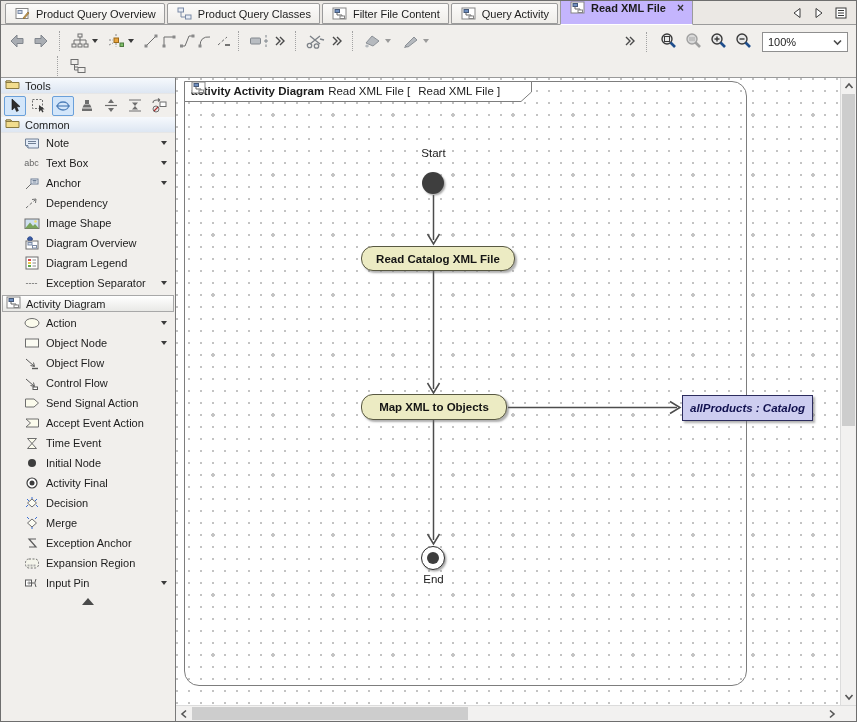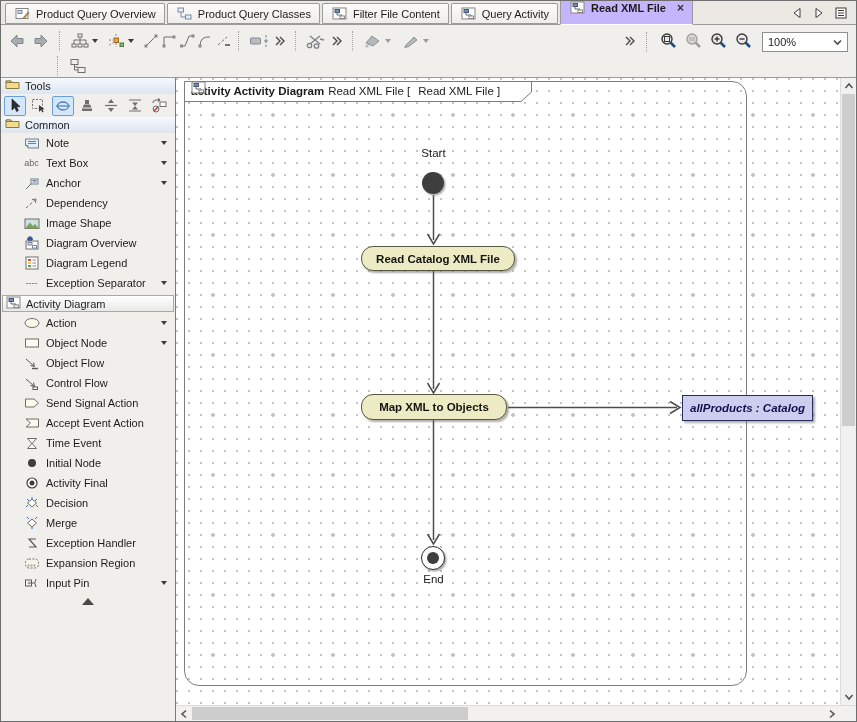--- a/index.html
+++ b/index.html
@@ -592,21 +592,21 @@
             </svg>
           </span>
         <span class="sb-label">Merge</span>
       </div>
       <div class="sb-item">
         <span class="sb-ic">
             <svg width="16" height="13">
               <path d="M12,2 H5 L12,10 H5" fill="none" stroke="#5a5a5a" stroke-width="1.2"></path>
             </svg>
           </span>
-        <span class="sb-label">Exception Handler</span>
+        <span class="sb-label">Exception Anchor</span>
       </div>
       <div class="sb-item">
         <span class="sb-ic">
             <svg width="16" height="13">
               <rect x="1.5" y="2" width="13" height="9" rx="3.5" fill="#f4f4ea" stroke="#6e6e6e" stroke-dasharray="2 1.5"></rect>
               <rect x="3.5" y="7.5" width="2" height="2" fill="#aaa"></rect>
               <rect x="6.5" y="7.5" width="2" height="2" fill="#aaa"></rect>
               <rect x="9.5" y="7.5" width="2" height="2" fill="#aaa"></rect>
             </svg>
           </span>

